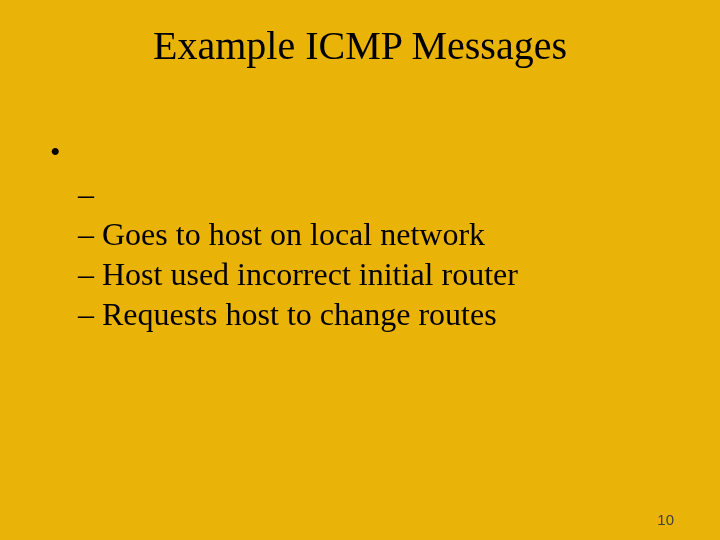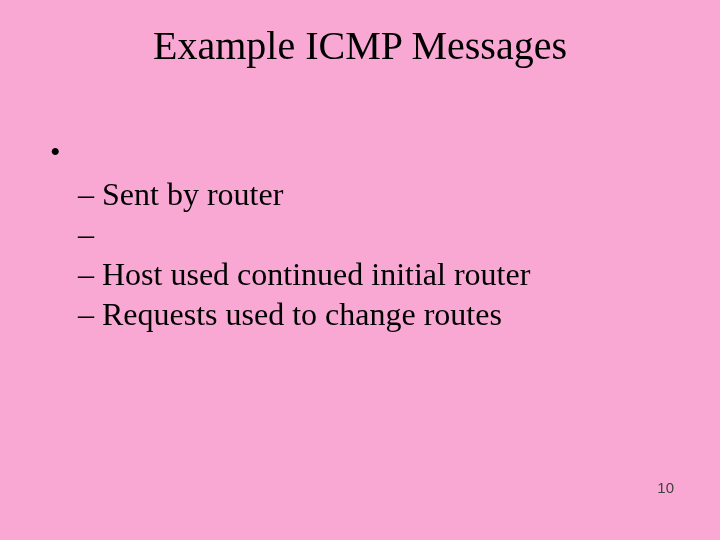--- a/index.html
+++ b/index.html
@@ -4,21 +4,21 @@
 <style>
   html, body {
     margin: 0;
     padding: 0;
     background: #ffffff;
   }
   .slide {
     position: relative;
     width: 720px;
     height: 540px;
-    background: #f9a8d4;
+    background: #eab308;
     overflow: hidden;
     font-family: "Liberation Serif", "DejaVu Serif", serif;
     color: #000000;
   }
   .title {
     position: absolute;
     top: 22px;
     left: 0;
     right: 0;
     margin: 0;
@@ -55,21 +55,21 @@
     font-size: 32px;
     line-height: 40px;
     white-space: nowrap;
   }
   .bullet-l2 .marker {
     width: 24px;
     flex: 0 0 24px;
   }
   .page-number {
     position: absolute;
-    top: 480px;
+    top: 512px;
     right: 46px;
     font-family: "Liberation Sans", "DejaVu Sans", sans-serif;
     font-size: 15px;
     line-height: 15px;
     color: #404040;
   }
 </style>
 </head>
 <body>
 
@@ -79,30 +79,30 @@
     <span class="title-line">Example ICMP Messages</span>
   </h1>
 
   <div class="bullet-l1">
     <span class="marker">•</span>
   </div>
 
   <div class="sub-list">
     <div class="bullet-l2">
       <span class="marker">–</span>
-      <span>Sent by router</span>
     </div>
     <div class="bullet-l2">
       <span class="marker">–</span>
+      <span>Goes to host on local network</span>
     </div>
     <div class="bullet-l2">
       <span class="marker">–</span>
-      <span>Host used continued initial router</span>
+      <span>Host used incorrect initial router</span>
     </div>
     <div class="bullet-l2">
       <span class="marker">–</span>
-      <span>Requests used to change routes</span>
+      <span>Requests host to change routes</span>
     </div>
   </div>
 
   <div class="page-number">10</div>
 
 </div>
 
 </body></html>

